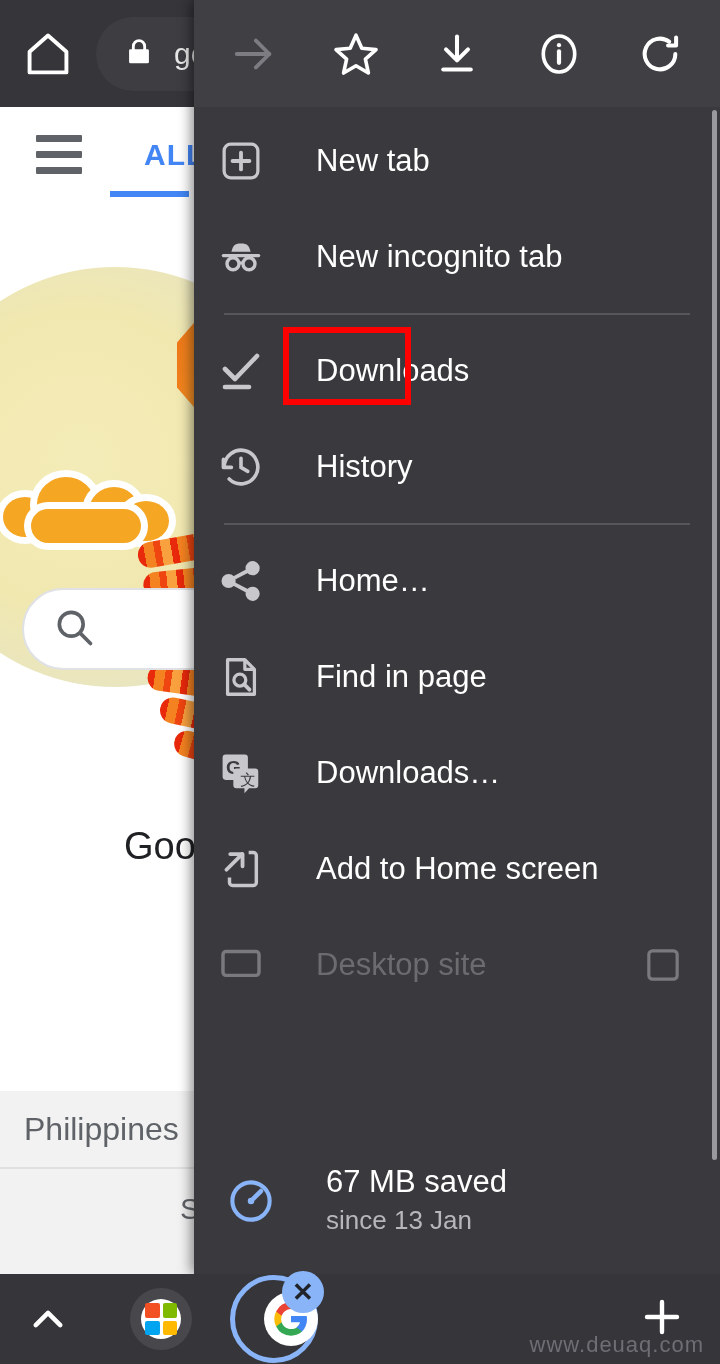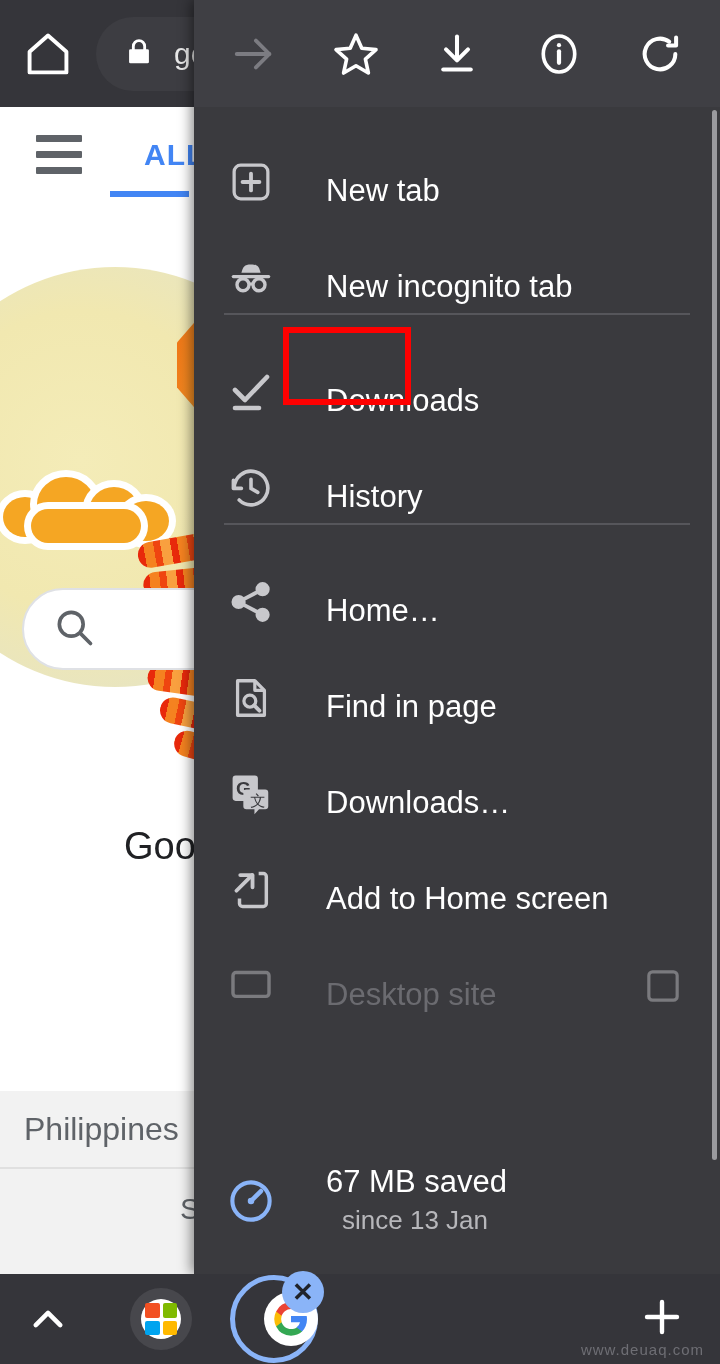--- a/index.html
+++ b/index.html
@@ -174,22 +174,22 @@
     padding: 0 24px;
     background: #3f3f44;
   }
   .menu-top-row .mi {
     width: 72px; height: 72px;
     display: flex; align-items: center; justify-content: center;
   }
   .menu-list { padding-top: 6px; }
   .menu-item {
     height: 96px;
-    display: flex; align-items: flex-end;
-    padding-left: 30px;
+    display: flex; align-items: center;
+    padding-left: 20px;
   }
   .menu-item .ico {
     width: 54px; height: 54px;
     display: flex; align-items: center; justify-content: center;
     flex: 0 0 54px;
   }
   .menu-item .label {
     margin-left: 48px;
     color: #ffffff; font-size: 31px;
     white-space: nowrap;
@@ -214,21 +214,21 @@
   .saver-row {
     position: absolute; left: 0; bottom: 18px;
     width: 526px; height: 110px;
     background: #3a3a3e;
     display: flex; align-items: center;
     padding-left: 30px;
   }
   .saver-row .ico { width: 54px; flex: 0 0 54px; display:flex; align-items:center; justify-content:center; }
   .saver-text { margin-left: 48px; }
   .saver-title { color: #ffffff; font-size: 31px; line-height: 1.15; text-align: center; }
-  .saver-sub { color: #b7b7bb; font-size: 26px; line-height: 1.3; margin-top: 4px; margin-left: 16px; }
+  .saver-sub { color: #b7b7bb; font-size: 26px; line-height: 1.3; margin-top: 4px; }
 
   .menu-scrollbar {
     position: absolute; right: 3px; top: 110px;
     width: 5px; height: 1050px;
     background: #9a9a9e; border-radius: 3px;
   }
 
   
   .bottom-bar {
     position: absolute; left: 0; bottom: 0;
@@ -258,21 +258,21 @@
   .close-badge {
     position: absolute; right: -6px; top: -4px;
     width: 42px; height: 42px; border-radius: 50%;
     background: #8ab4f8;
     display: flex; align-items: center; justify-content: center;
     color: #20232a; font-size: 26px; font-weight: bold;
   }
   .plus-btn { margin-left: auto; margin-right: 34px; }
   .watermark {
     position: absolute; right: 16px; bottom: 6px;
-    font-size: 15px; color: #6e6e74;
+    font-size: 22px; color: #6e6e74;
     font-family: "Liberation Sans", sans-serif; letter-spacing: 1px;
   }
 </style>
 </head>
 <body>
 
 <div id="screen">
 
   <div class="page">
 

